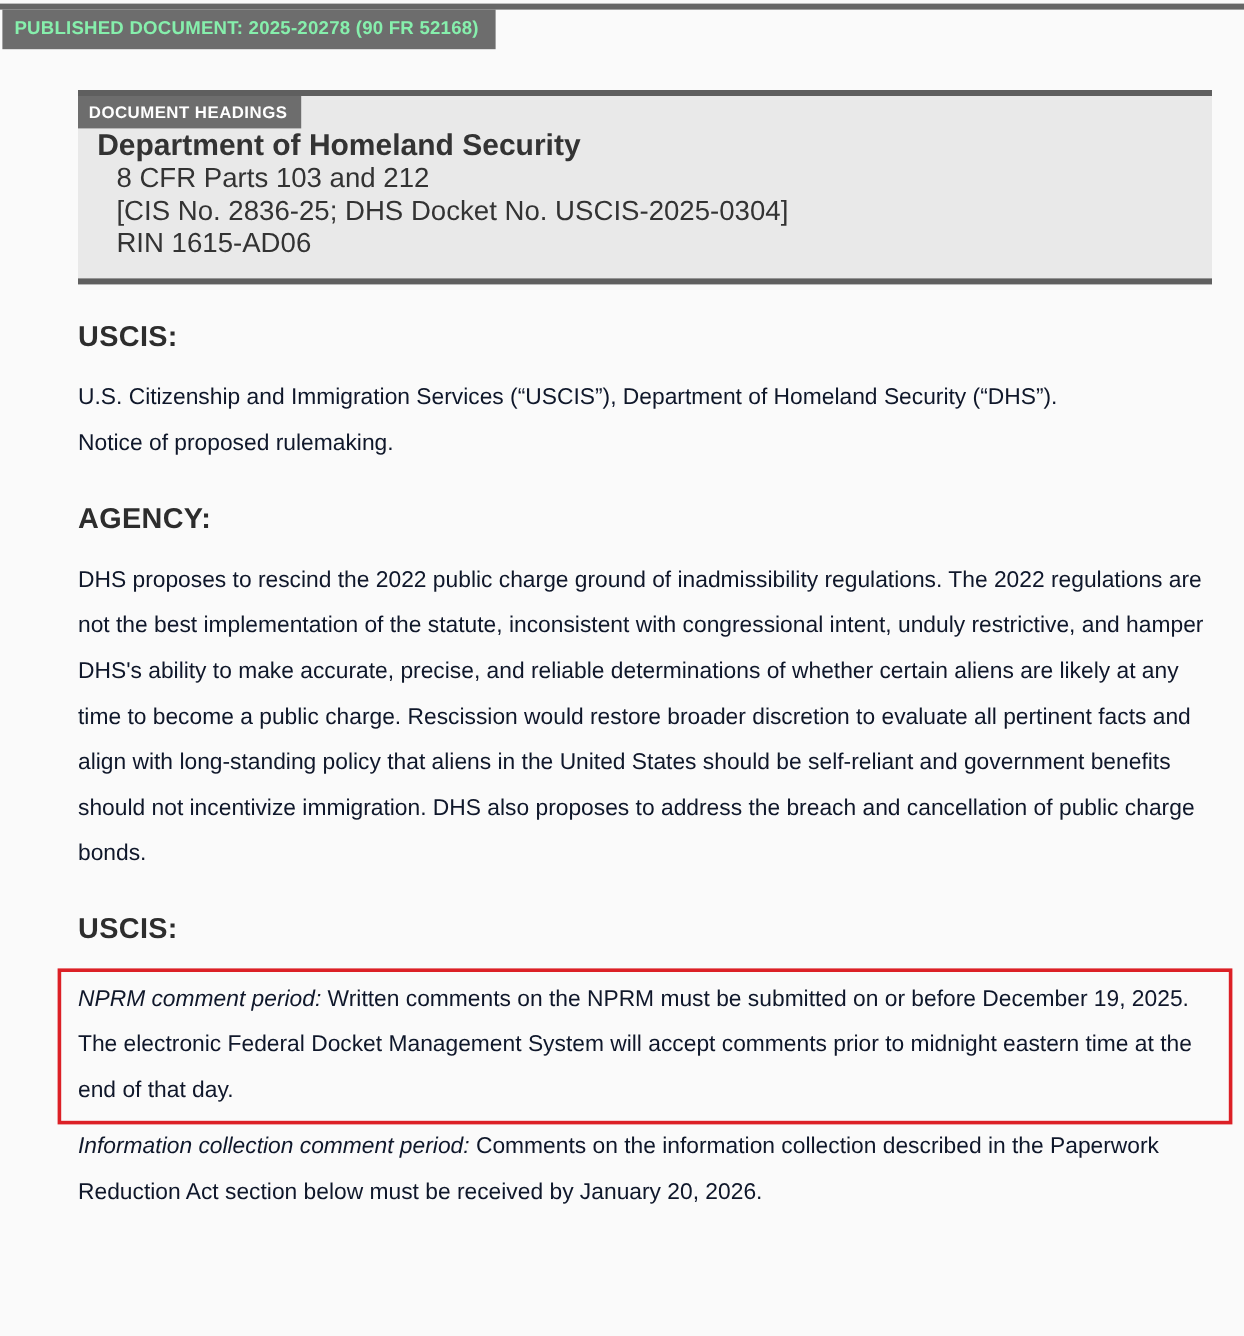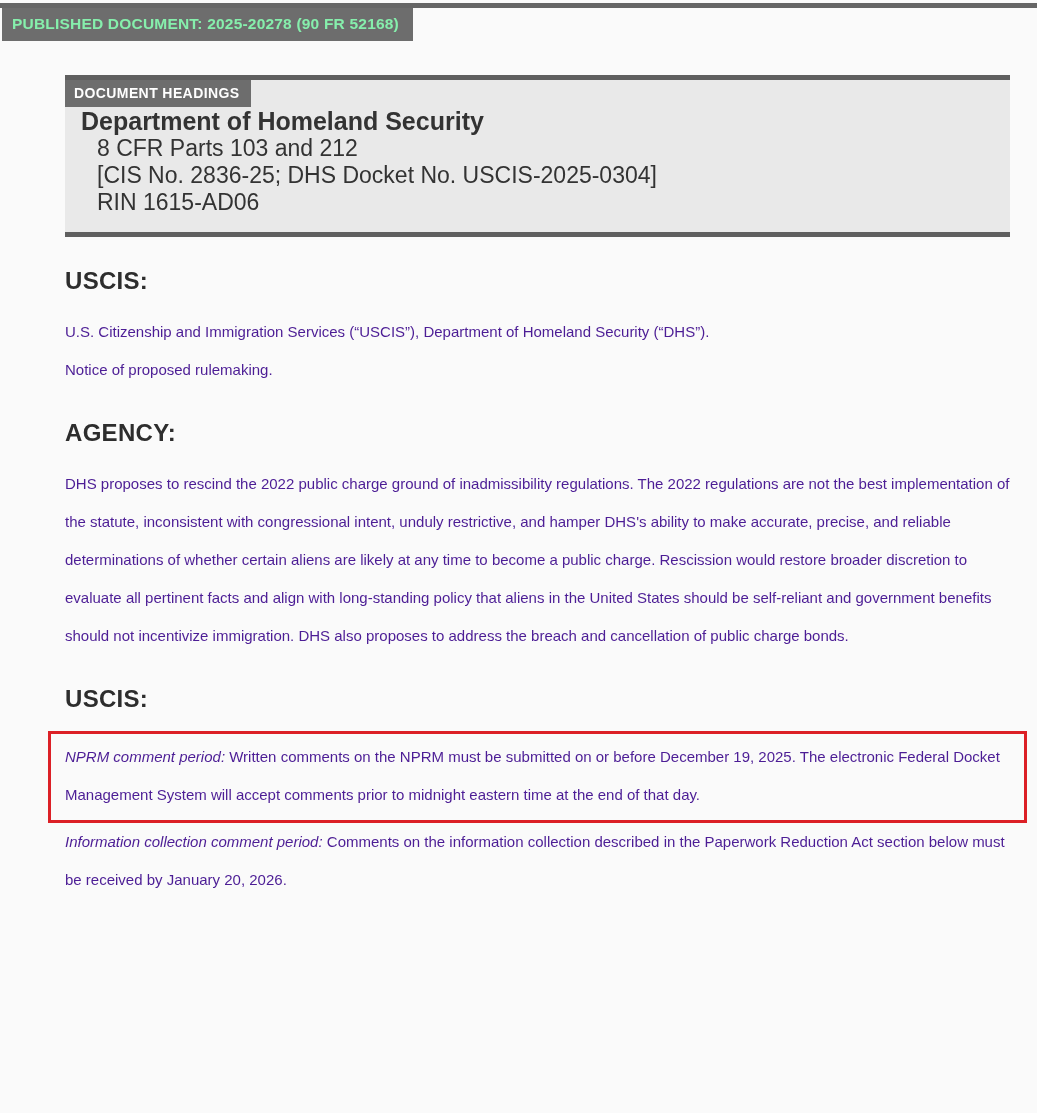--- a/index.html
+++ b/index.html
@@ -50,21 +50,21 @@
     font-size:23px; color:#333333;
     line-height:27px; margin:0 0 0 16px;
   }
   h2.section-heading {
     font-size:24px; font-weight:bold; color:#2d2d2d;
     letter-spacing:0.3px;
     line-height:28px;
     margin:30px 0 18px 0;
   }
   p.body-text {
-    font-size:15px; line-height:38px; color:#4c1d95;
+    font-size:19px; line-height:38px; color:#0f172a;
     margin:0; width:945px;
   }
   .highlight-box {
     border:3px solid #dc2026;
     margin:14px -17px 0 -17px;
     padding:4px 14px 6px 14px;
   }
   .highlight-box p.body-text { width:auto; }
   .lead-italic { font-style:italic; }
   .info-para { margin-top:16px; }

